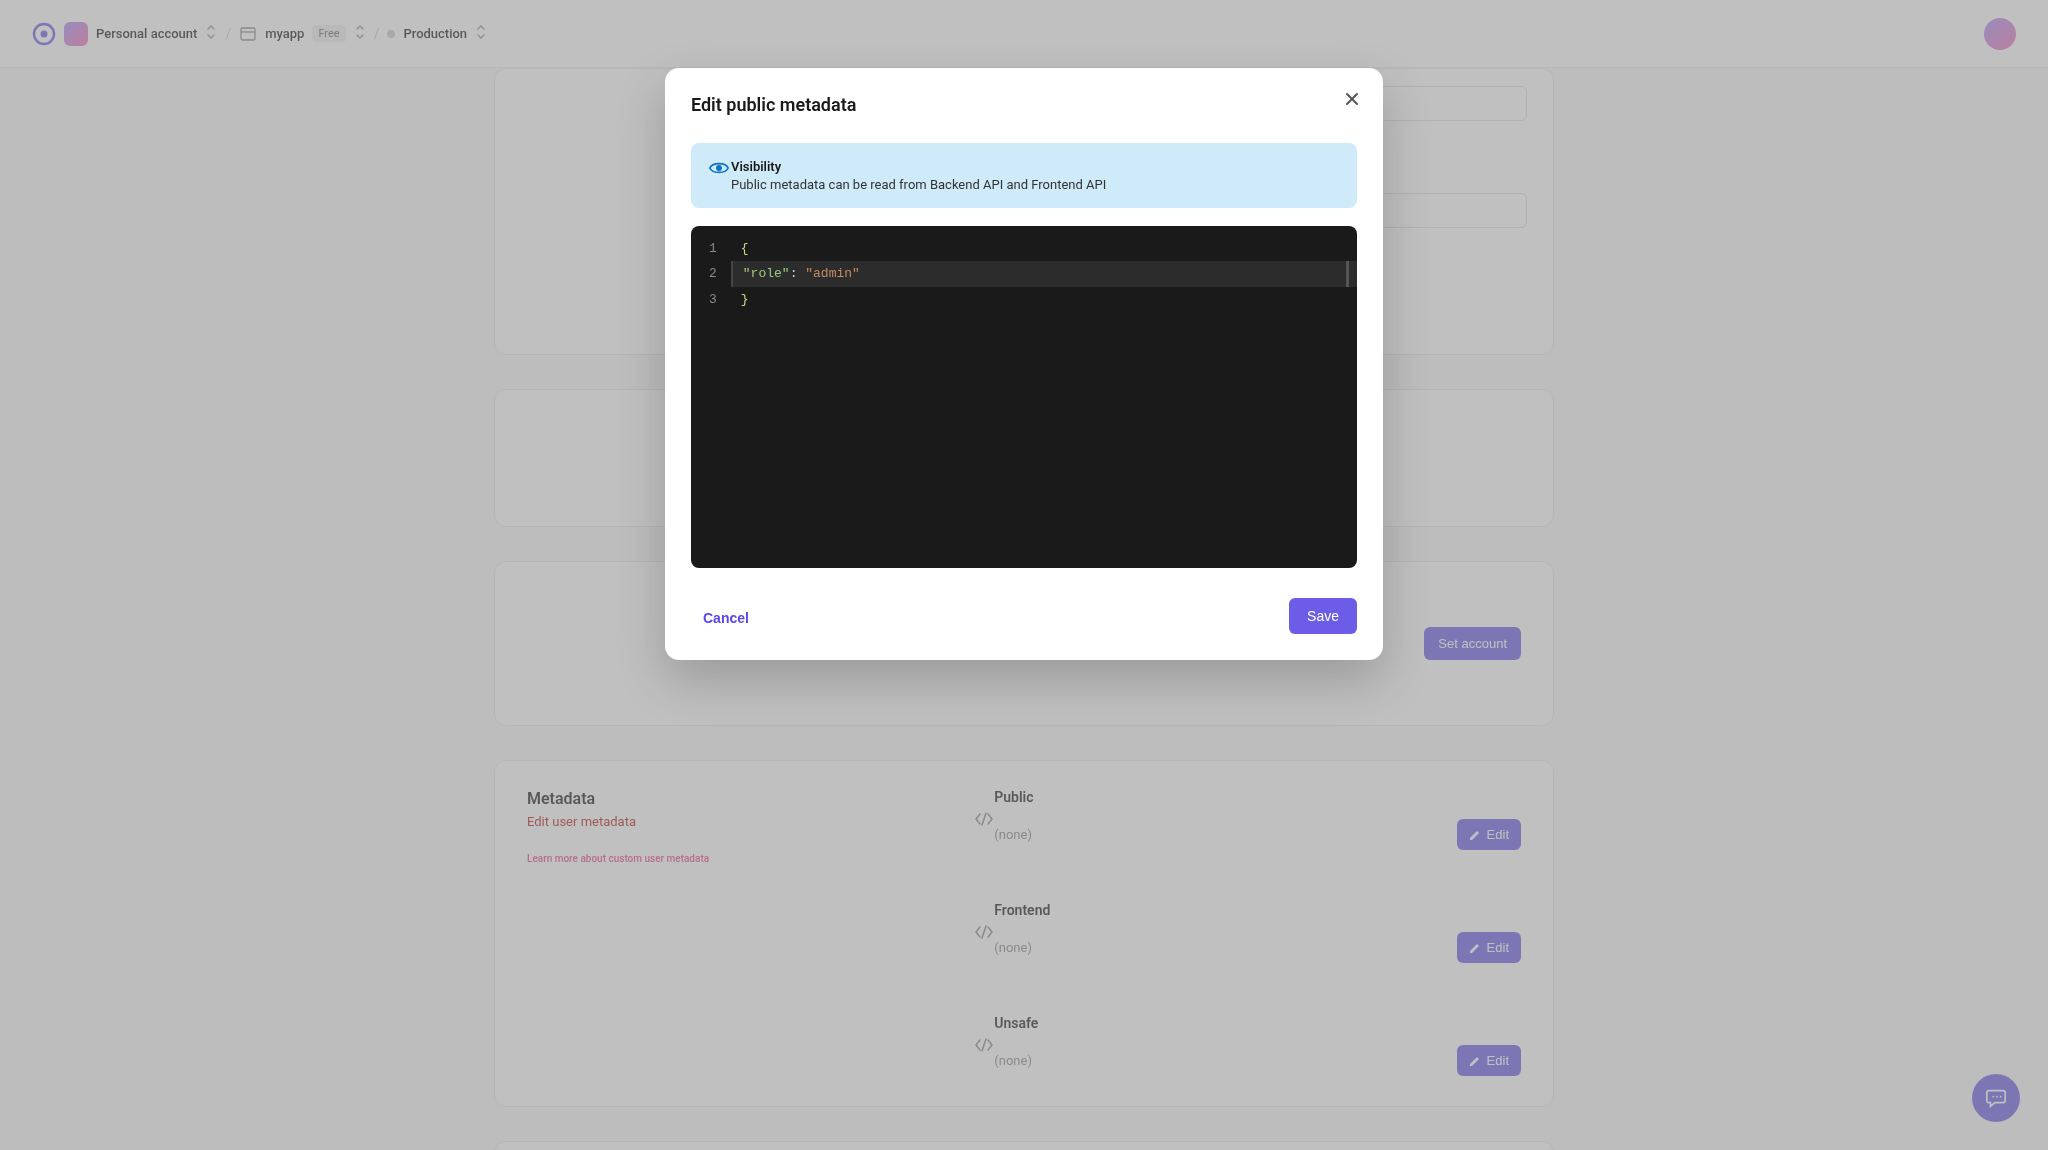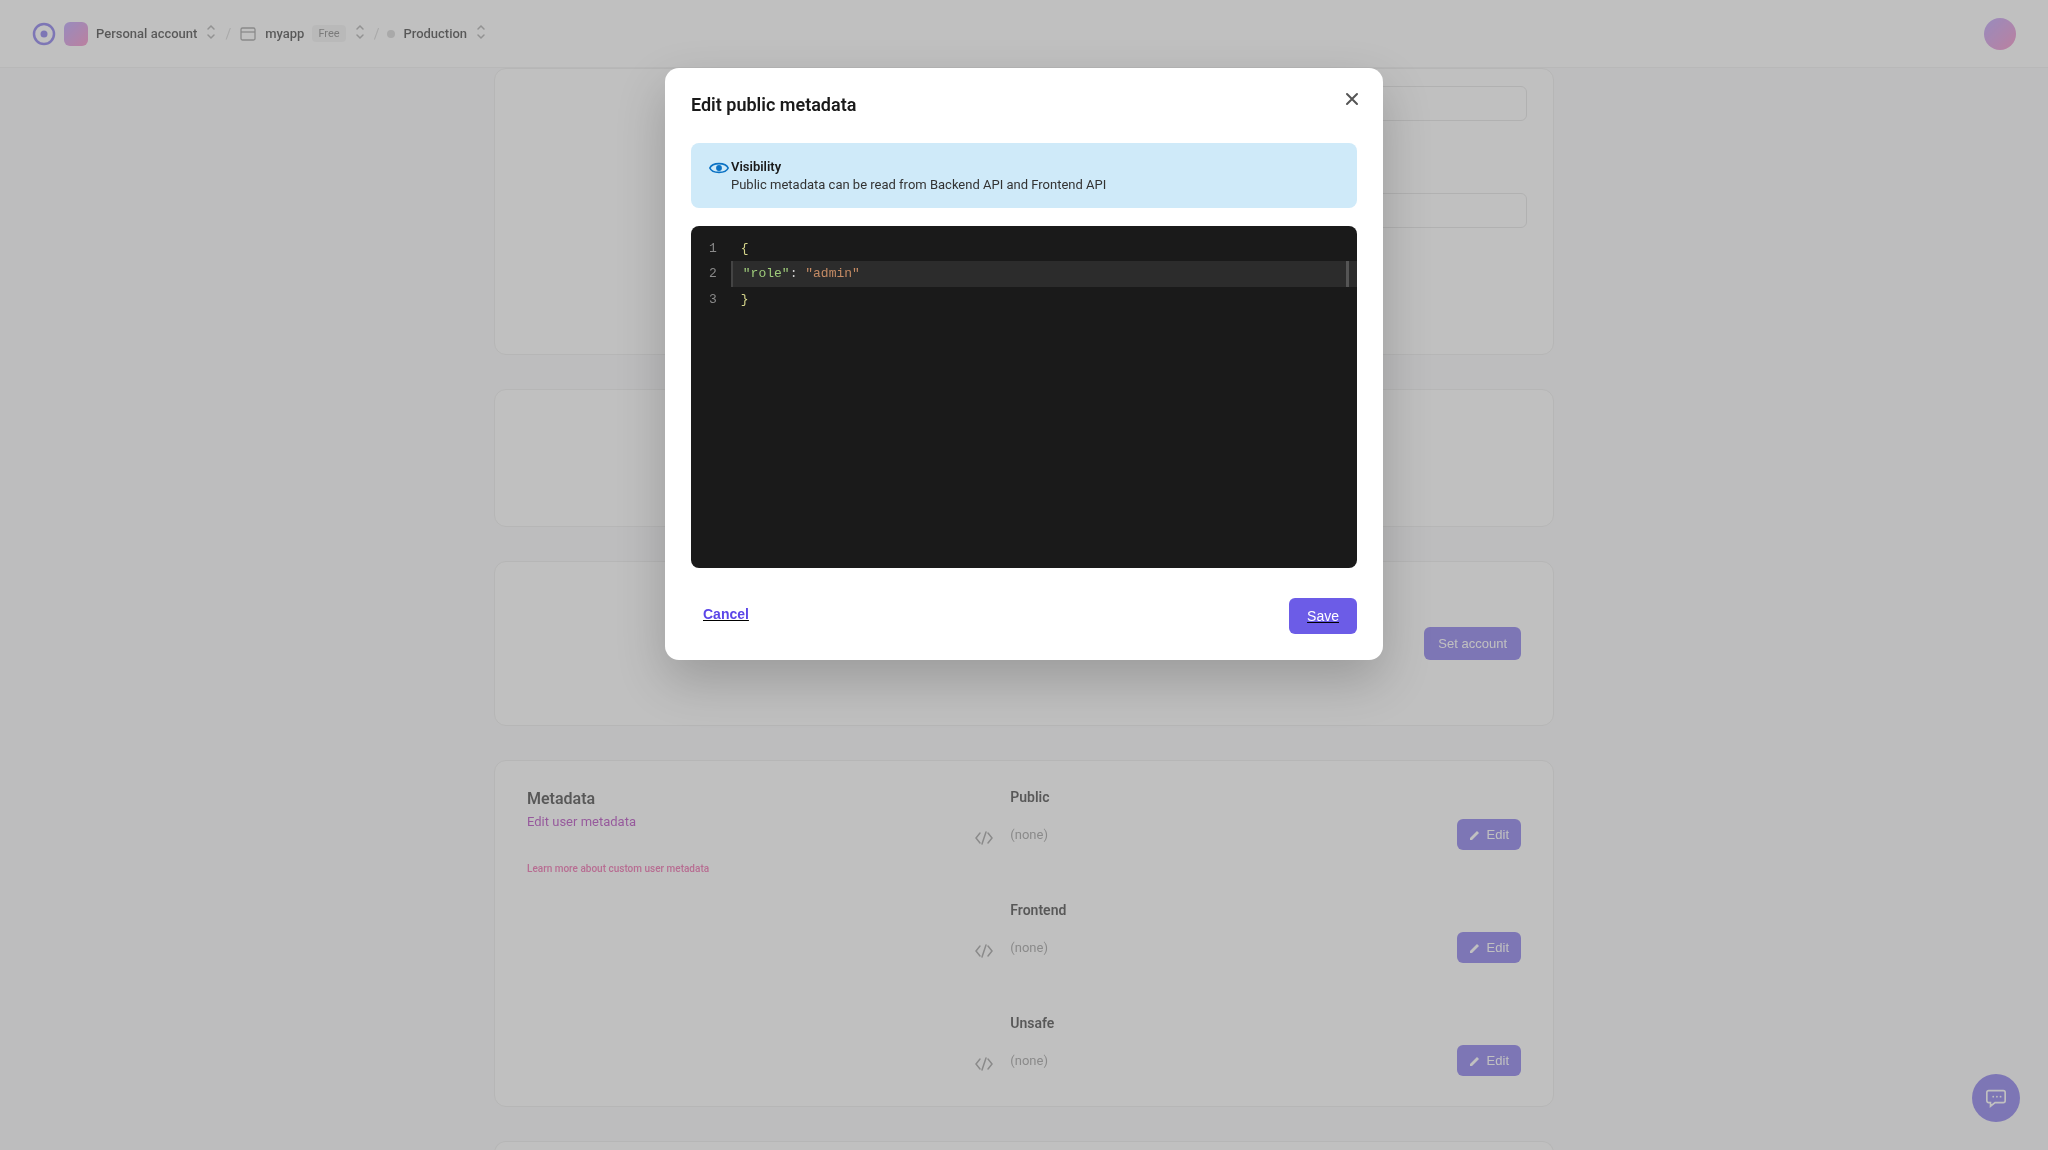--- a/index.html
+++ b/index.html
@@ -147,39 +147,38 @@
       width: 45%;
     }
     .meta-title {
       font-size: 16px;
       font-weight: 600;
       color: #1a1a1a;
       margin-bottom: 6px;
     }
     .meta-sub {
       font-size: 13px;
-      color: #a21caf;
-      margin-bottom: 28px;
+      color: #b91c1c;
+      margin-bottom: 18px;
     }
     .meta-link {
       font-size: 10px;
       color: #ec4899;
       font-weight: 500;
       text-decoration: none;
     }
     .meta-right {
       flex: 1;
       display: flex;
       flex-direction: column;
       gap: 52px;
     }
     .meta-row {
       display: flex;
-      align-items: flex-end;
-      gap: 16px;
+      align-items: center;
     }
     .code-icon {
       width: 20px;
       color: #888;
       margin-top: 2px;
     }
     .meta-row-body {
       flex: 1;
     }
     .meta-row-title {
@@ -318,23 +317,22 @@
       width: 3px;
       background: #555;
     }
     .tok-brace { color: #d4d48a; }
     .tok-key { color: #9ecb7a; }
     .tok-punct { color: #ccc; }
     .tok-str { color: #c58b64; }
     .modal-footer {
       display: flex;
       justify-content: space-between;
-      align-items: flex-start;
+      align-items: flex-end;
       margin-top: 30px;
-      text-decoration: underline;
     }
     .btn-cancel {
       background: none;
       border: none;
       color: #5b46e8;
       font-size: 14px;
       font-weight: 600;
       cursor: pointer;
       padding: 8px 12px;
     }

